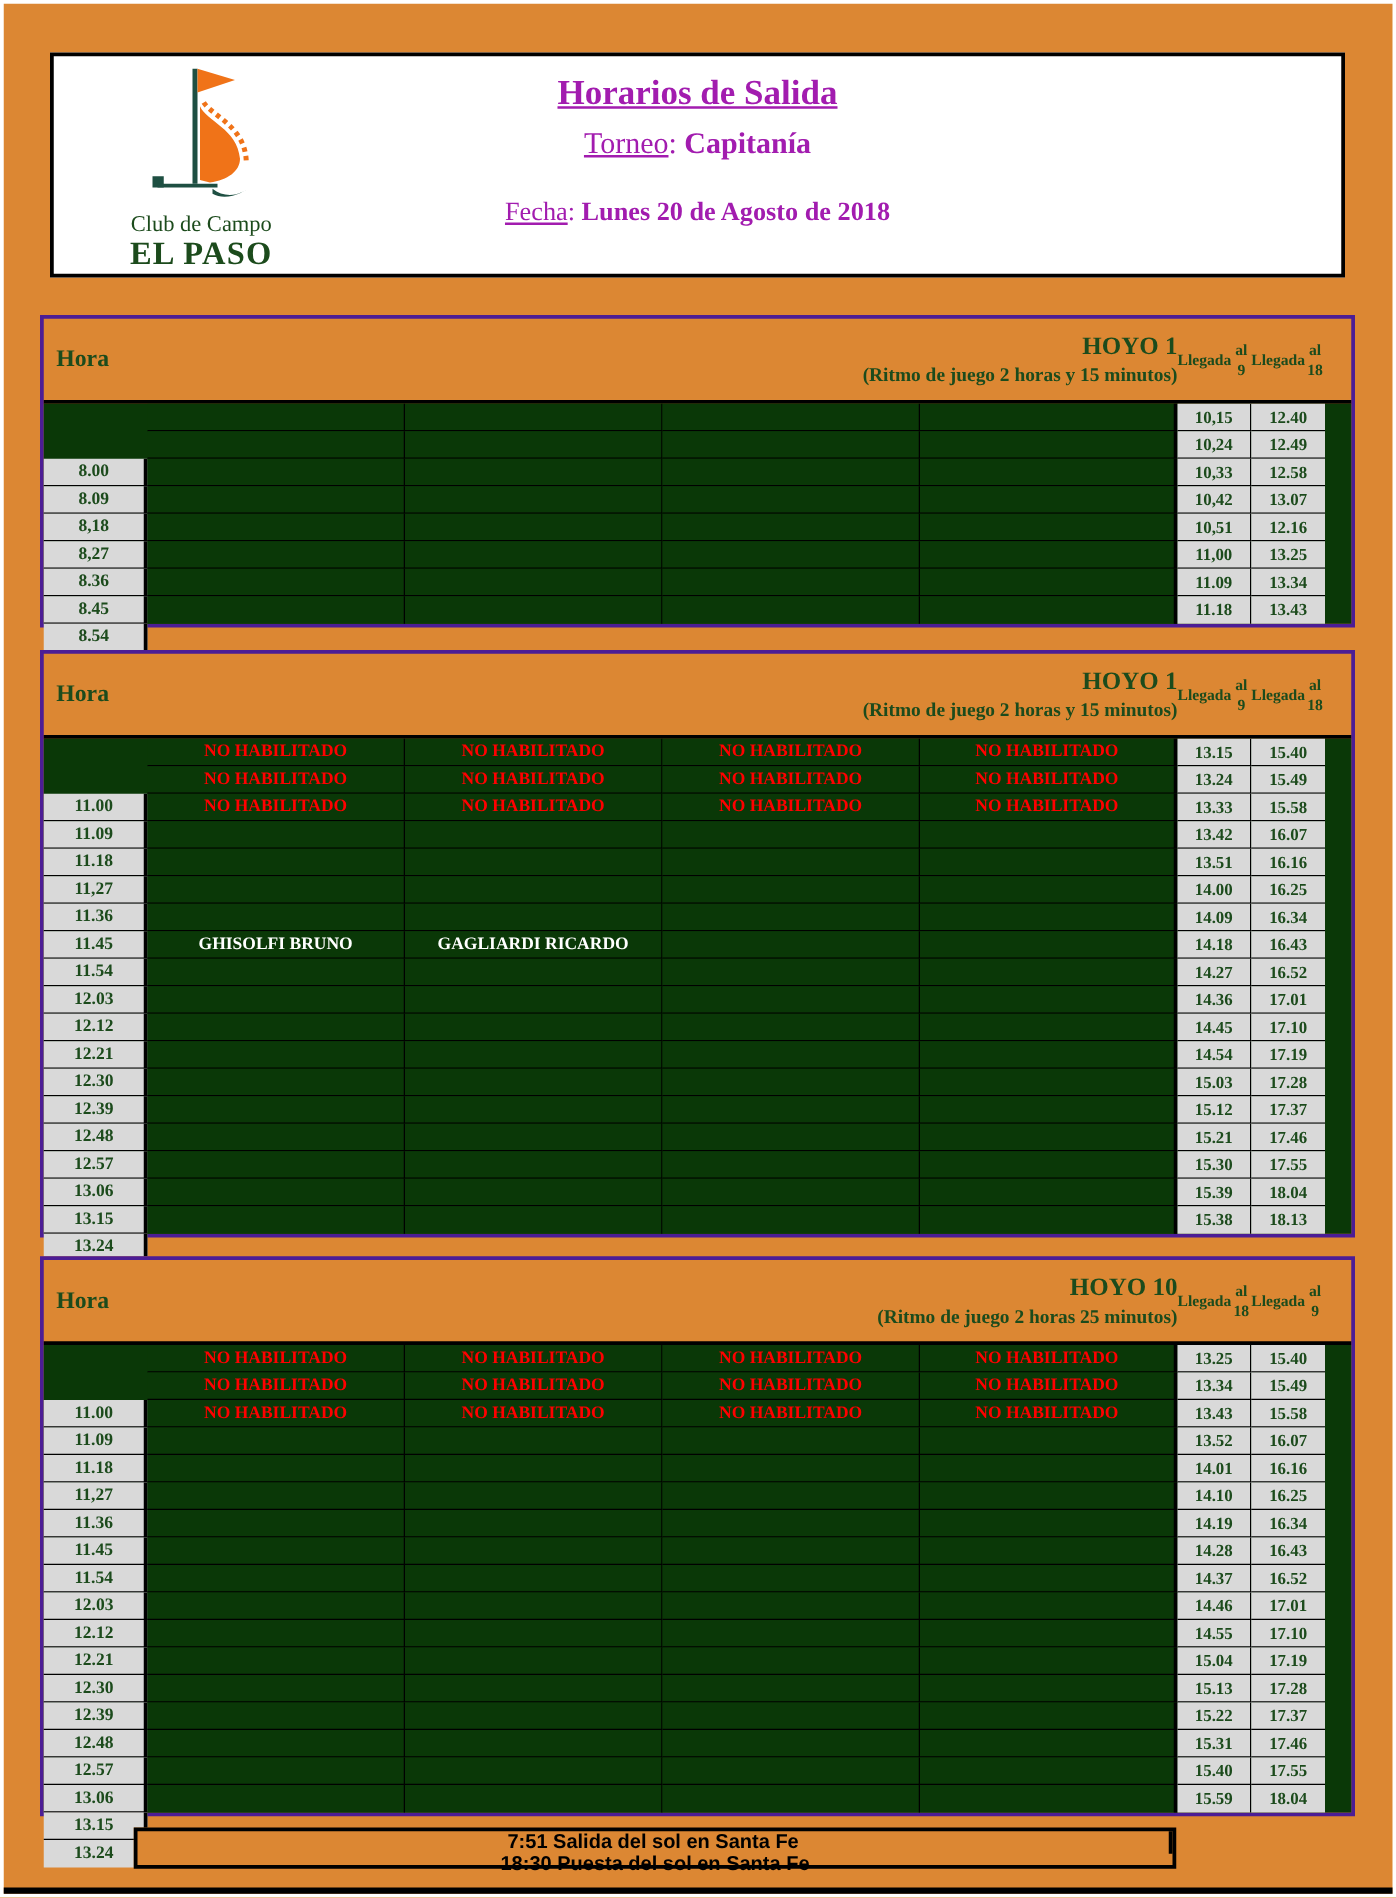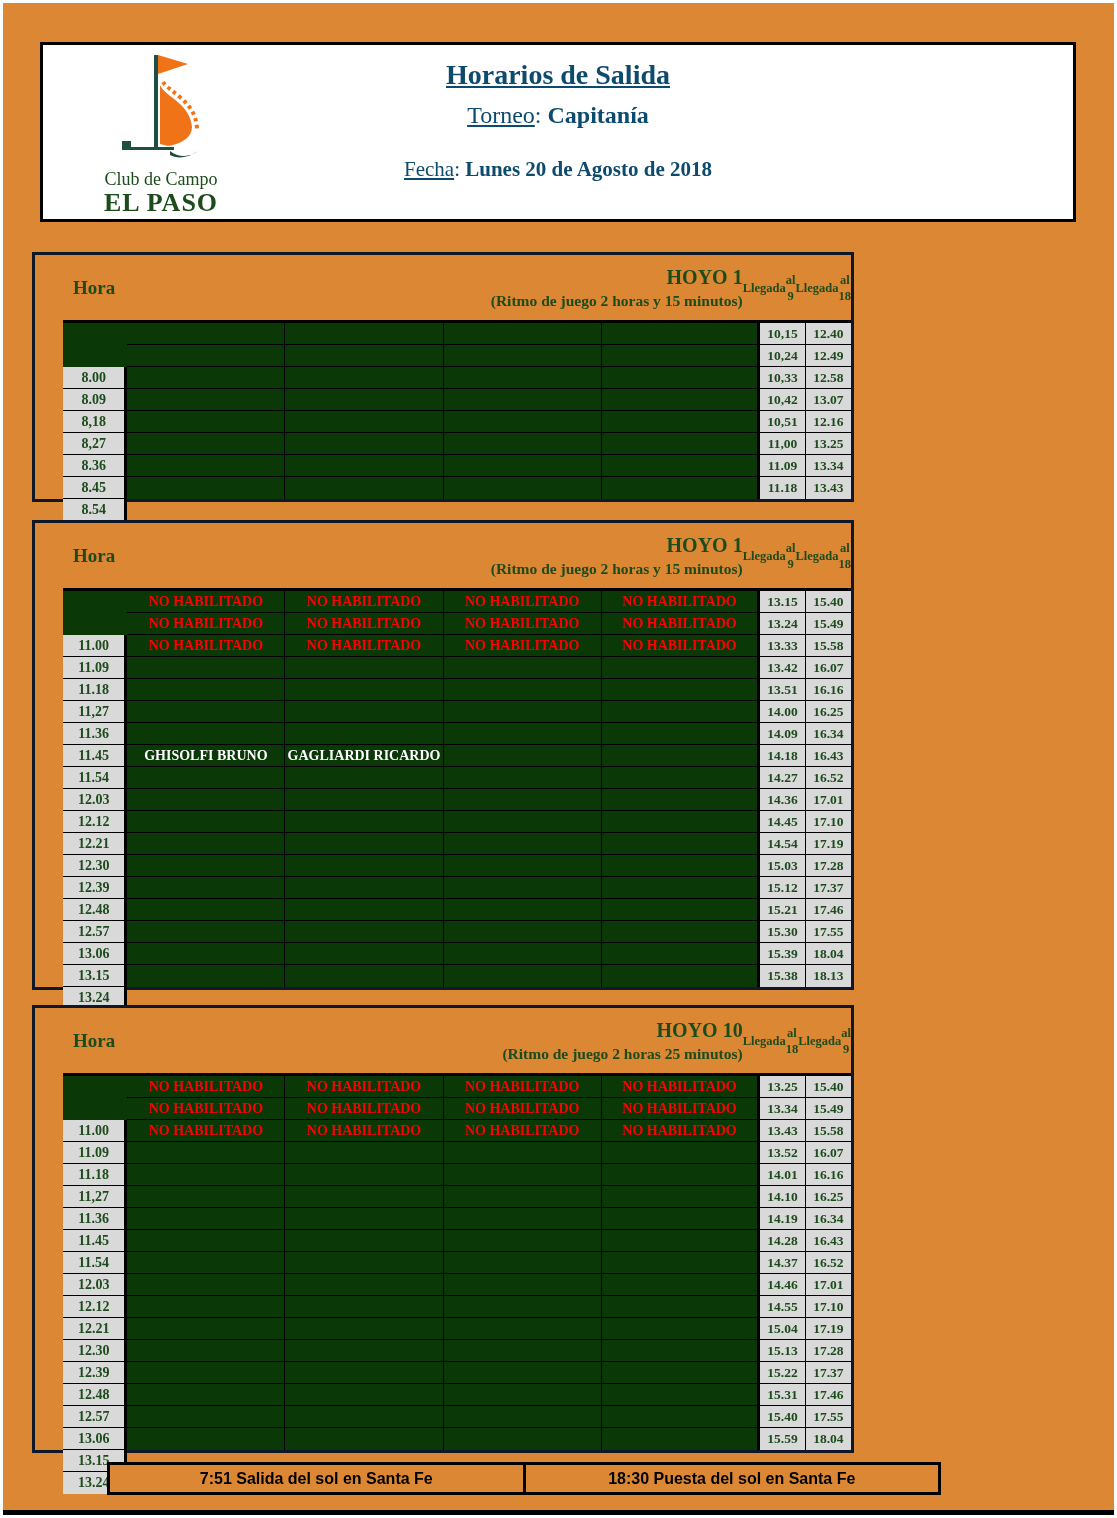--- a/index.html
+++ b/index.html
@@ -19,32 +19,32 @@
   }
   .logo{
     position:absolute;left:18px;top:6px;width:200px;text-align:center;color:#1C4B1C;
   }
   .logo svg{display:block;margin:0 auto;}
   .logo .l1{font-size:18px;line-height:20px;}
   .logo .l2{font-size:26px;font-weight:bold;line-height:28px;letter-spacing:1px;}
   .titles{
     position:absolute;left:0;top:0;width:100%;height:100%;
     display:flex;flex-direction:column;align-items:center;justify-content:flex-start;
-    padding-top:10px;box-sizing:border-box;color:#0c4a6e;
+    padding-top:10px;box-sizing:border-box;color:#a21caf;
   }
   .t-main{font-size:28px;font-weight:bold;text-decoration:underline;line-height:40px;}
   .t-line{font-size:24px;line-height:41px;}
   .t-line.f2{font-size:21px;margin-top:13px;}
   .t-line.f3{font-size:19px;line-height:44px;}
   .t-label{text-decoration:underline;}
   .t-val{font-weight:bold;}
   
   .sched{
-    position:absolute;left:29px;width:822px;box-sizing:border-box;
-    border:3px solid #0f172a;background:#DC8733;padding-left:28px;
+    position:absolute;left:29px;width:1052px;box-sizing:border-box;
+    border:3px solid #4c1d95;background:#DC8733;
   }
   .thead{
     display:flex;height:65px;border-bottom:3px solid #000;color:#1C4B1C;
   }
   .h-hora{width:83px;display:flex;align-items:center;padding-left:10px;box-sizing:border-box;
     font-size:19px;font-weight:bold;}
   .h-mid{width:824px;display:flex;flex-direction:column;align-items:flex-end;justify-content:center;}
   .h-title{font-size:20px;font-weight:bold;line-height:26px;}
   .h-sub{font-size:15.5px;font-weight:bold;line-height:22px;}
   .h-arr{width:59px;display:flex;flex-direction:row;align-items:center;justify-content:center;
@@ -60,21 +60,21 @@
   .c-time{width:83px;background:#D9D9D9;border-right:3px solid #000;color:#1C4B1C;font-size:14px;margin-top:44px;}
   .c-player{width:206px;background:#0A3807;border-right:1px solid #000;font-size:14px;}
   .c-player.last{border-right:3px solid #000;}
   .c-player.no-hab{color:#FF0000;}
   .c-player.player-name{color:#FFFFFF;}
   .c-arr{width:59px;background:#D9D9D9;color:#1C4B1C;font-size:13.5px;}
   .c-arr.a1{border-right:1px solid #000;}
   
   .footer{
     position:absolute;left:104px;top:1459px;width:834px;height:33px;box-sizing:border-box;
-    border:3px solid #000;display:flex;background:#DC8733;
+    border:3px solid #000;display:flex;background:#DC8733;flex-direction:column;
   }
   .f-cell{
     flex:1;display:flex;align-items:center;justify-content:center;
     font-family:"Liberation Sans", sans-serif;font-weight:bold;font-size:16px;color:#000;
   }
   .f-cell.left{border-right:3px solid #000;}
 </style>
 </head>
 <body>
 

